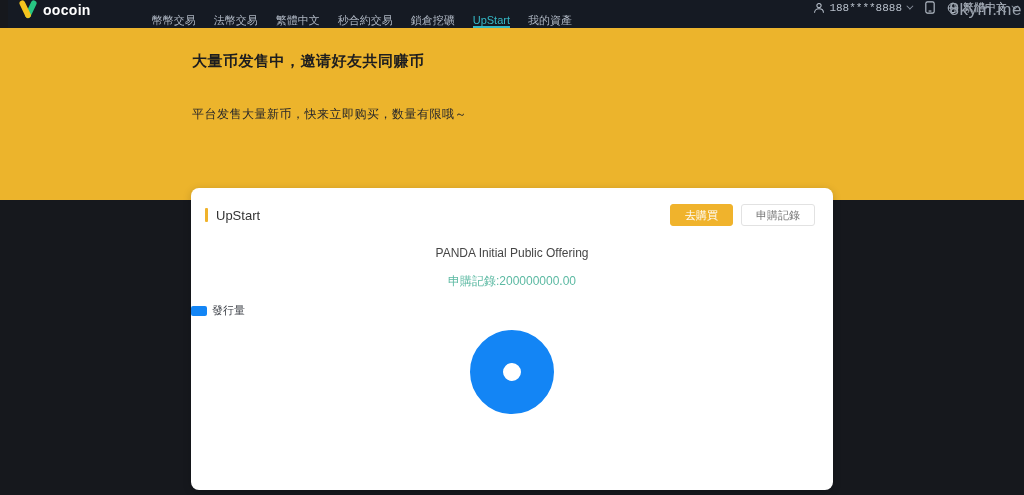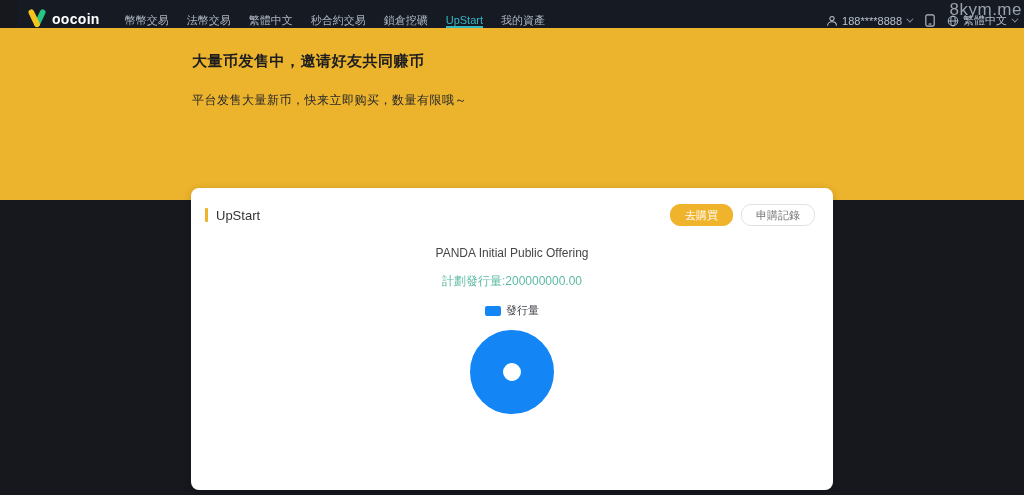--- a/index.html
+++ b/index.html
@@ -6,89 +6,90 @@
   html, body {
     width: 1024px; height: 495px;
     font-family: "Liberation Sans", sans-serif;
     background: #16181d;
     overflow: hidden;
     position: relative;
   }
 
   
   .navbar {
-    position: absolute; top: 0; left: 17px; right: 0; height: 28px;
+    position: absolute; top: 0; left: 8px; right: 0; height: 28px;
     background: #151a23;
-    display: flex; align-items: flex-end;
+    display: flex; align-items: flex-start;
     padding: 0 8px 0 10px;
     z-index: 5;
+    gap: 36px;
   }
   .logo { display: flex; align-items: center; gap: 4px; cursor: pointer; }
   .logo svg { display: block; }
   .logo-text { color: #ffffff; font-weight: bold; font-size: 14px; letter-spacing: 0.3px; }
   .nav-items { display: flex; align-items: center; margin-left: 16px; height: 28px; }
   .nav-item {
     color: #aeb6c2; font-size: 11px; text-decoration: none;
     padding: 6px 9px; height: 28px; line-height: 28px;
     position: relative; cursor: pointer; white-space: nowrap;
   }
   .nav-item.active { color: #35b9c6; }
   .nav-item.active::after {
     content: ""; position: absolute; left: 9px; right: 9px; bottom: 0;
     height: 2px; background: #35b9c6;
   }
   .nav-right {
     margin-left: auto; display: flex; align-items: center; gap: 7px;
-    color: #b9c1cc; font-size: 11px;
+    color: #b9c1cc; font-size: 11px; font-family: Liberation Mono, monospace;
   }
   .nav-right .group { display: flex; align-items: center; gap: 4px; cursor: pointer; }
   .icon { display: inline-flex; align-items: center; justify-content: center; }
   .chevron {
     width: 5px; height: 5px; border-right: 1px solid #8b93a0; border-bottom: 1px solid #8b93a0;
     transform: rotate(45deg) translateY(-2px); display: inline-block;
   }
   .watermark {
     position: absolute; top: 0; right: 2px; z-index: 9;
     color: #9aa2ad; font-size: 17px; letter-spacing: 0.5px;
   }
 
   
   .banner {
     position: absolute; top: 28px; left: 0; right: 0; height: 172px;
     background: #ecb42c;
     padding: 24px 0 0 192px;
   }
   .banner-title { color: #1d1d1f; font-size: 15px; font-weight: bold; letter-spacing: 0.5px; }
-  .banner-subtitle { color: #26262a; font-size: 12px; margin-top: 21px; letter-spacing: 0.5px; font-family: Liberation Serif, serif; }
+  .banner-subtitle { color: #26262a; font-size: 12px; margin-top: 35px; letter-spacing: 0.5px; font-family: Liberation Serif, serif; }
 
   
   .card {
     position: absolute; left: 191px; top: 188px; width: 642px; height: 302px;
     background: #ffffff; border-radius: 8px; z-index: 6;
     box-shadow: 0 2px 8px rgba(0,0,0,0.18);
   }
   .card-header {
     display: flex; align-items: center;
     padding: 16px 18px 0 14px;
   }
   .accent-bar { width: 3px; height: 14px; background: #f0b32c; border-radius: 1px; }
   .card-title { font-size: 13px; color: #333; margin-left: 8px; }
   .header-buttons { margin-left: auto; display: flex; align-items: center; gap: 8px; }
   .btn {
-    font-size: 11px; height: 22px; line-height: 20px; border-radius: 10px;
+    font-size: 11px; height: 22px; line-height: 20px; border-radius: 3px;
     padding: 0 14px; cursor: pointer; font-family: inherit;
   }
   .btn-buy { background: #f0b32c; color: #ffffff; border: 1px solid #f0b32c; }
   .btn-record { background: #ffffff; color: #777; border: 1px solid #e2e2e2; text-align: right; }
 
   
   .chart { text-align: center; }
   .chart-title { font-size: 12px; color: #464646; margin-top: 20px; }
   .chart-subtitle { font-size: 12px; color: #5bb9a2; margin-top: 13px; }
-  .legend { display: flex; align-items: center; justify-content: center; gap: 5px; margin-top: 13px; }
+  .legend { display: flex; align-items: center; justify-content: flex-start; gap: 5px; margin-top: 13px; }
   .legend-swatch { width: 16px; height: 10px; border-radius: 2px; background: #1385f5; }
   .legend-label { font-size: 11px; color: #42464d; }
   .donut-wrap { display: flex; justify-content: center; margin-top: 12px; }
   .donut {
     width: 84px; height: 84px;
     border: 33px solid #1385f5; border-radius: 50%;
   }
 </style>
 </head>
 <body>
@@ -157,21 +158,21 @@
     <span class="accent-bar"></span>
     <span class="card-title">UpStart</span>
     <div class="header-buttons">
       <button class="btn btn-buy">去購買</button>
       <button class="btn btn-record">申購記錄</button>
     </div>
   </div>
 
   <div class="chart">
     <div class="chart-title">PANDA Initial Public Offering</div>
-    <div class="chart-subtitle">計劃發行量:200000000.00</div>
+    <div class="chart-subtitle">申購記錄:200000000.00</div>
     <div class="legend">
       <span class="legend-swatch" style="background: rgb(19, 133, 245);"></span>
       <span class="legend-label">發行量</span>
     </div>
     <div class="donut-wrap">
       <div class="donut" style="border-color: rgb(19, 133, 245);"></div>
     </div>
   </div>
 </div>
 

